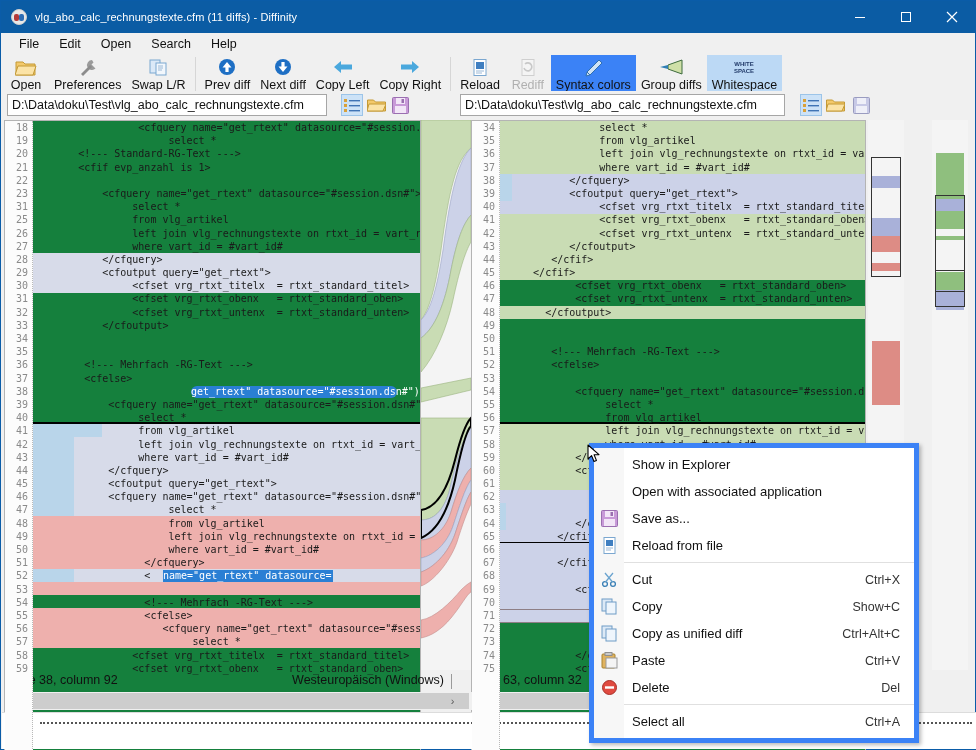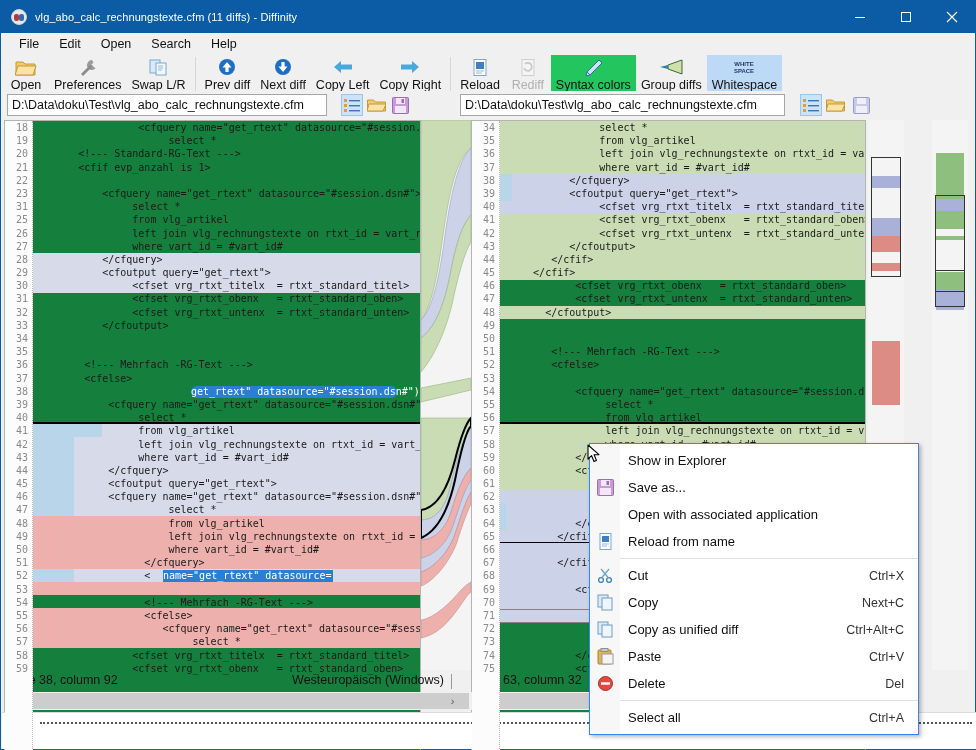--- a/index.html
+++ b/index.html
@@ -47,21 +47,21 @@
   .menubar .mi { padding:2px 10px; font-size:12.5px; color:#111; }
 
   
   .toolbar { height:46px; background:#f0f0f0; display:flex; align-items:flex-start;
              padding-left:2px; position:relative; }
   .tb { width:auto; min-width:46px; padding:1px 5px 0 5px; text-align:center;
         display:flex; flex-direction:column; align-items:center; }
   .tb .ic { height:22px; display:flex; align-items:center; justify-content:center; }
   .tb .lb { font-size:12.5px; color:#111; white-space:nowrap; line-height:15px; }
   .tb.disabled .lb { color:#b0b0b0; }
-  .tb.active { background:#22c55e; }
+  .tb.active { background:#3b82f6; }
   .tb.active2 { background:#bcd9f5; }
   .tbsep { width:1px; height:38px; background:#d6d6d6; margin:2px 4px 0 4px; }
 
   
   .pathrow { height:28px; display:flex; align-items:center; background:#f0f0f0; }
   .pathbox {
     height:22px; background:#fff; border:1px solid #a6a6a6;
     font-size:12.5px; color:#111; padding:2px 4px; line-height:17px;
     white-space:nowrap; overflow:hidden;
   }
@@ -136,21 +136,21 @@
   .bp-row { position:relative; height:18px; font-family:"DejaVu Sans Mono", monospace;
             font-size:10px; color:#1a1a1a; }
   .bp-caret { position:absolute; left:6px; top:1px; font-family:"Liberation Sans",sans-serif;
               font-size:13px; color:#333; font-weight:bold;}
   .bp-text { position:absolute; left:95px; top:3px; white-space:pre; }
   .bp-dots { position:absolute; left:38px; right:4px; top:9px; height:1px;
              border-top:2px dotted #555; }
 
   
   .ctxmenu { position:absolute; left:588px; top:442px; width:330px;
-             background:#fff; border:1px solid #3b82f6; box-shadow:2px 2px 4px rgba(0,0,0,.28);
+             background:#fff; border:5px solid #3b82f6; box-shadow:2px 2px 4px rgba(0,0,0,.28);
              z-index:50; padding:3px 0; }
   .ctxmenu .stripe { position:absolute; left:0; top:0; width:30px; bottom:0;
                      background:#f7f7f7; }
   .ctxitem { position:relative; height:27px; display:flex; align-items:center;
              font-size:13px; color:#111; }
   .ctxitem .cic { width:30px; display:flex; align-items:center; justify-content:center; flex:none;}
   .ctxitem .clabel { flex:1; padding-left:8px; }
   .ctxitem .cshort { padding-right:14px; color:#333; font-size:12.5px; }
   .ctxsep { height:1px; background:#e0e0e0; margin:3px 0 3px 30px; }
 
@@ -576,45 +576,45 @@
 
   <div class="ctxmenu">
     <div class="stripe"></div>
     <div id="ctxitems" style="position:relative;">
         <div class="ctxitem">
           <div class="cic"></div>
           <div class="clabel">Show in Explorer</div>
           <div class="cshort"></div>
         </div>
         <div class="ctxitem">
+          <div class="cic"></div>
+          <div class="clabel">Open with associated application</div>
+          <div class="cshort"></div>
+        </div>
+        <div class="ctxitem">
           <div class="cic">
             <svg width="17" height="17" viewBox="0 0 17 17">
               <rect x="0.5" y="0.5" width="16" height="16" rx="1" fill="#c89ad8" stroke="#9a6fb0"></rect>
               <rect x="4" y="1" width="9" height="6" fill="#f2e6f7"></rect>
               <rect x="3" y="9" width="11" height="7" fill="#f2e6f7"></rect>
               <rect x="9.5" y="2" width="2.5" height="4" fill="#9a6fb0"></rect>
             </svg>
           </div>
           <div class="clabel">Save as...</div>
           <div class="cshort"></div>
         </div>
         <div class="ctxitem">
-          <div class="cic"></div>
-          <div class="clabel">Open with associated application</div>
-          <div class="cshort"></div>
-        </div>
-        <div class="ctxitem">
           <div class="cic">
             <svg width="17" height="17" viewBox="0 0 17 17">
               <rect x="3" y="0.5" width="11" height="16" fill="#fff" stroke="#7ba7d0"></rect>
               <rect x="5" y="3" width="7" height="6" fill="#3f7fc1"></rect>
               <path d="M5 11 h7 M5 13 h5" stroke="#9ab8d6"></path>
             </svg>
           </div>
-          <div class="clabel">Reload from name</div>
+          <div class="clabel">Reload from file</div>
           <div class="cshort"></div>
         </div>
         <div class="ctxsep"></div>
         <div class="ctxitem">
           <div class="cic">
             <svg width="17" height="17" viewBox="0 0 17 17">
               <circle cx="4" cy="13" r="2.4" fill="none" stroke="#3a7fb5" stroke-width="1.3"></circle>
               <circle cx="12" cy="13" r="2.4" fill="none" stroke="#3a7fb5" stroke-width="1.3"></circle>
               <path d="M4.5 11 L12 2 M11.5 11 L4 2" stroke="#6aa3cf" stroke-width="1.3" fill="none"></path>
             </svg>
@@ -623,21 +623,21 @@
           <div class="cshort">Ctrl+X</div>
         </div>
         <div class="ctxitem">
           <div class="cic">
             <svg width="17" height="17" viewBox="0 0 17 17">
               <rect x="1" y="1" width="10" height="12" fill="#dce9f6" stroke="#6f9cc6"></rect>
               <rect x="5" y="4" width="10" height="12" fill="#eef5fc" stroke="#6f9cc6"></rect>
             </svg>
           </div>
           <div class="clabel">Copy</div>
-          <div class="cshort">Next+C</div>
+          <div class="cshort">Show+C</div>
         </div>
         <div class="ctxitem">
           <div class="cic">
             <svg width="17" height="17" viewBox="0 0 17 17">
               <rect x="1" y="1" width="10" height="12" fill="#dce9f6" stroke="#6f9cc6"></rect>
               <rect x="5" y="4" width="10" height="12" fill="#eef5fc" stroke="#6f9cc6"></rect>
             </svg>
           </div>
           <div class="clabel">Copy as unified diff</div>
           <div class="cshort">Ctrl+Alt+C</div>

